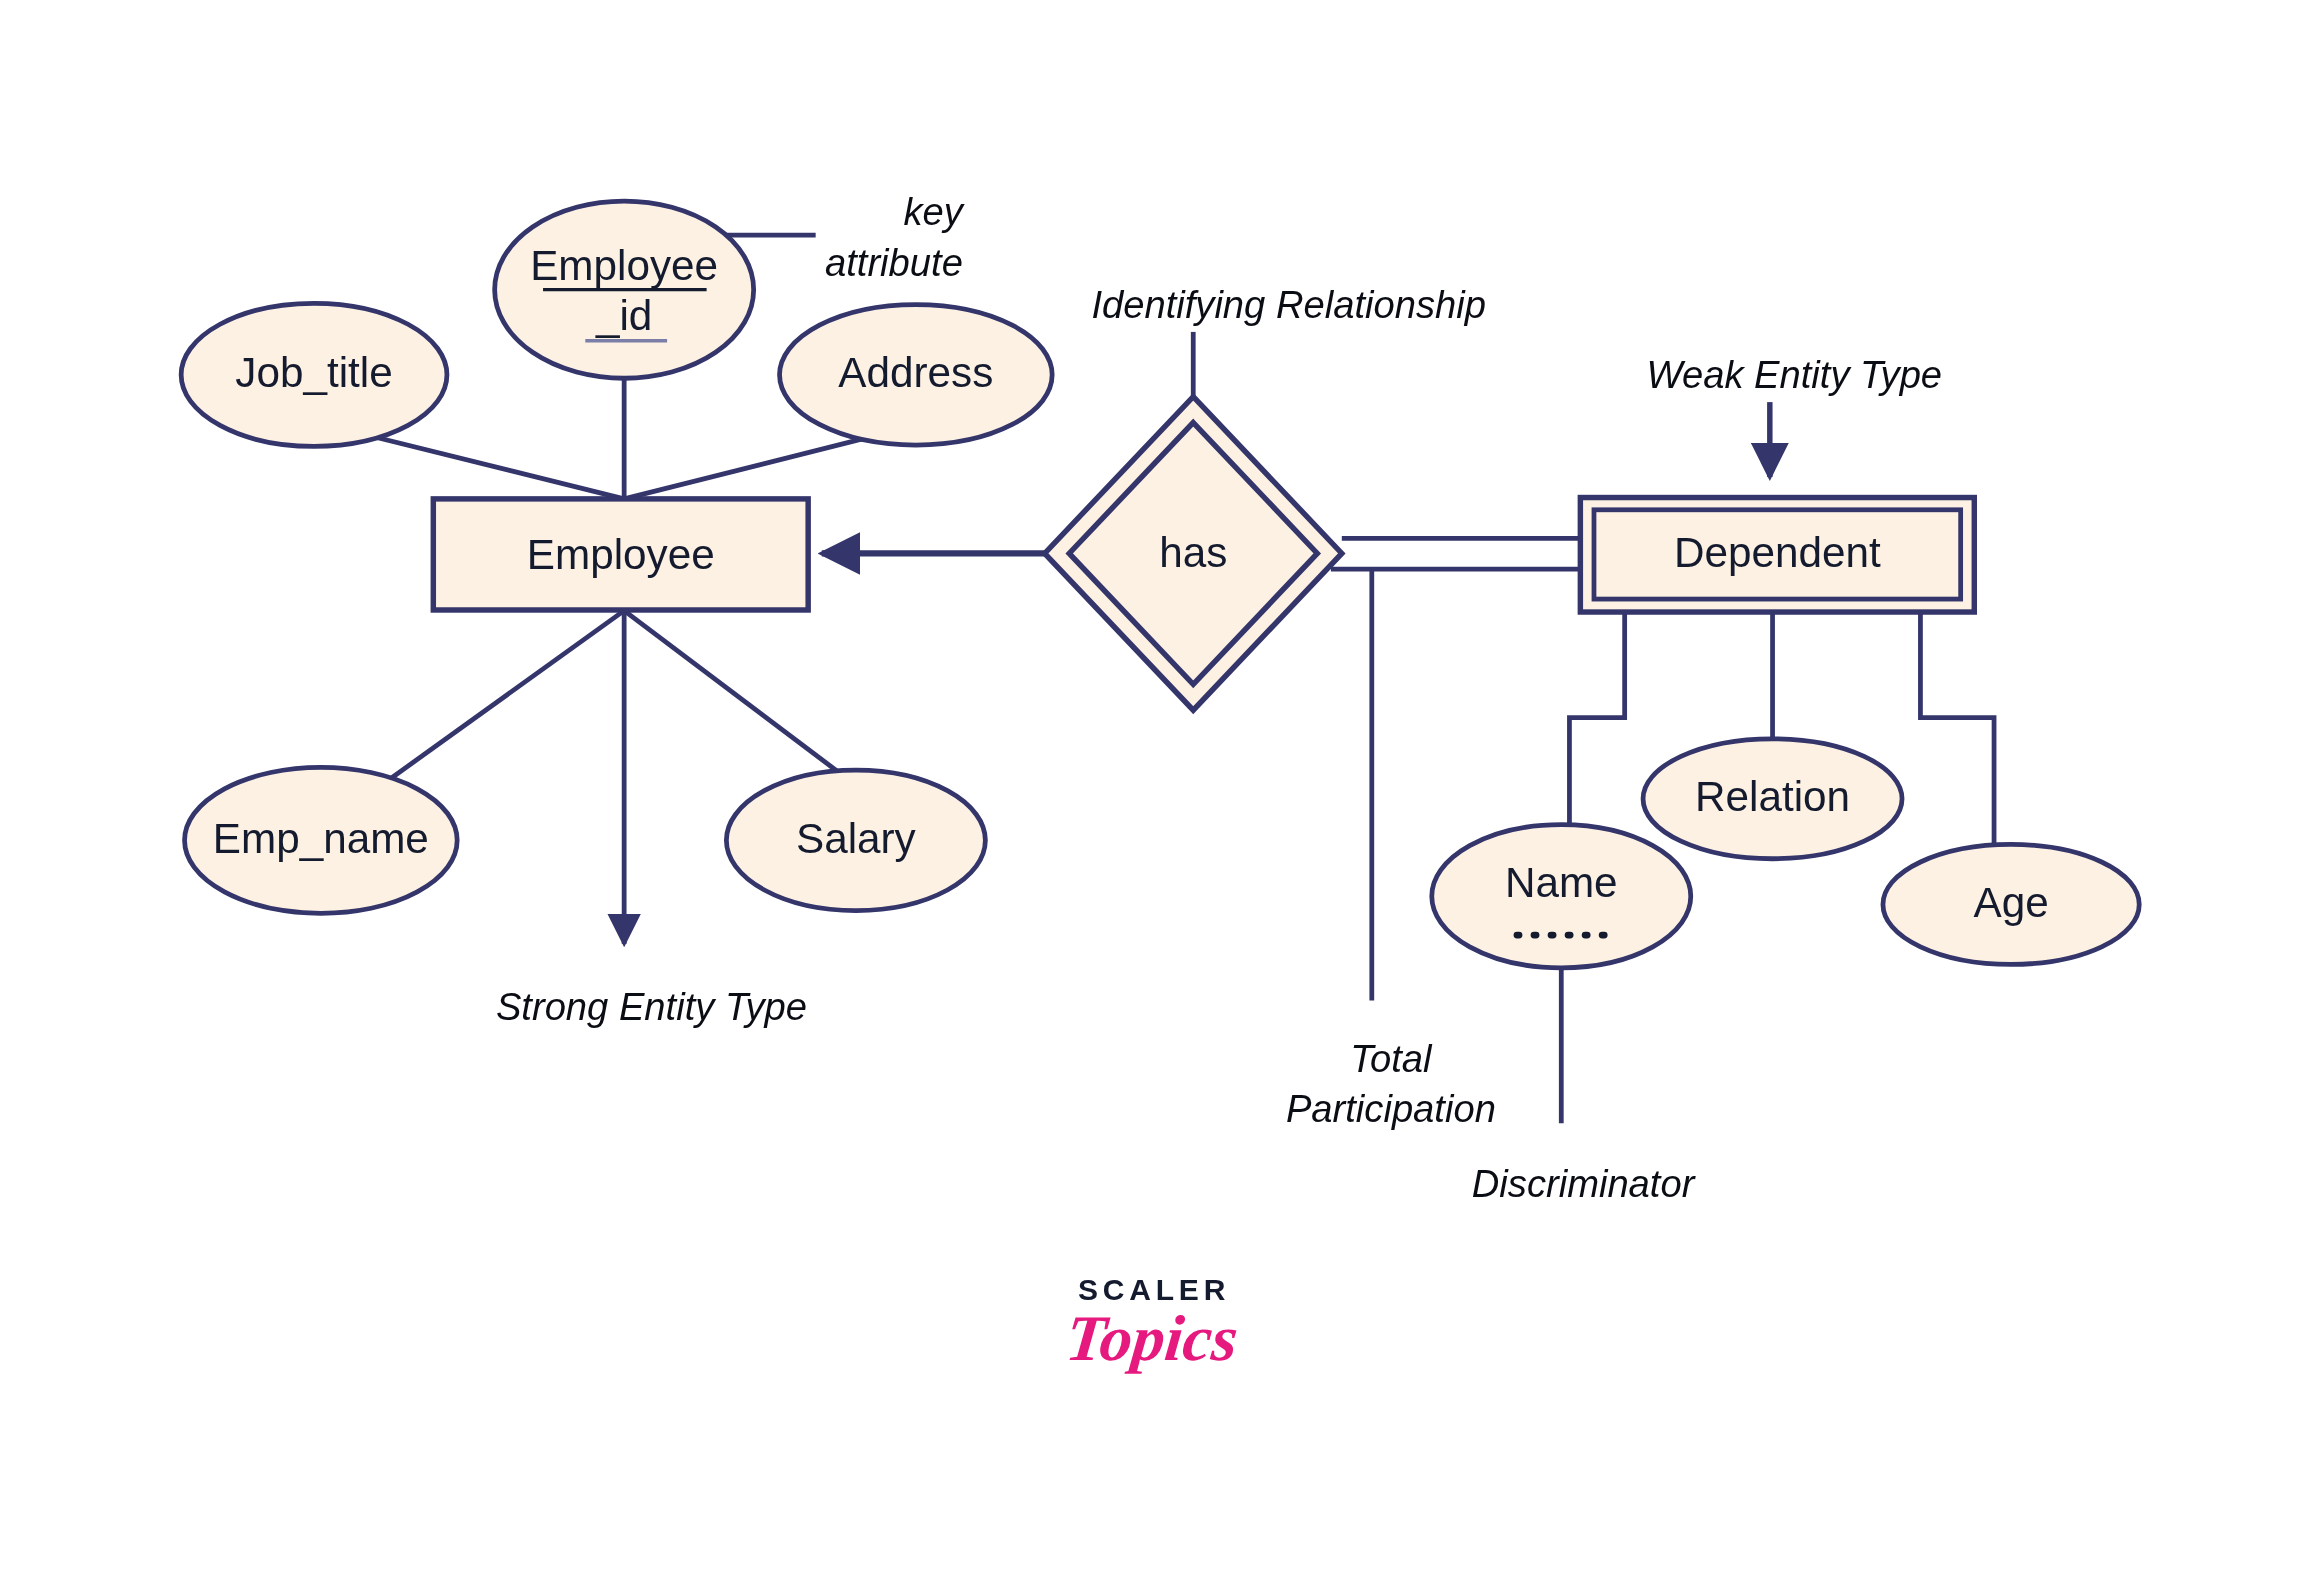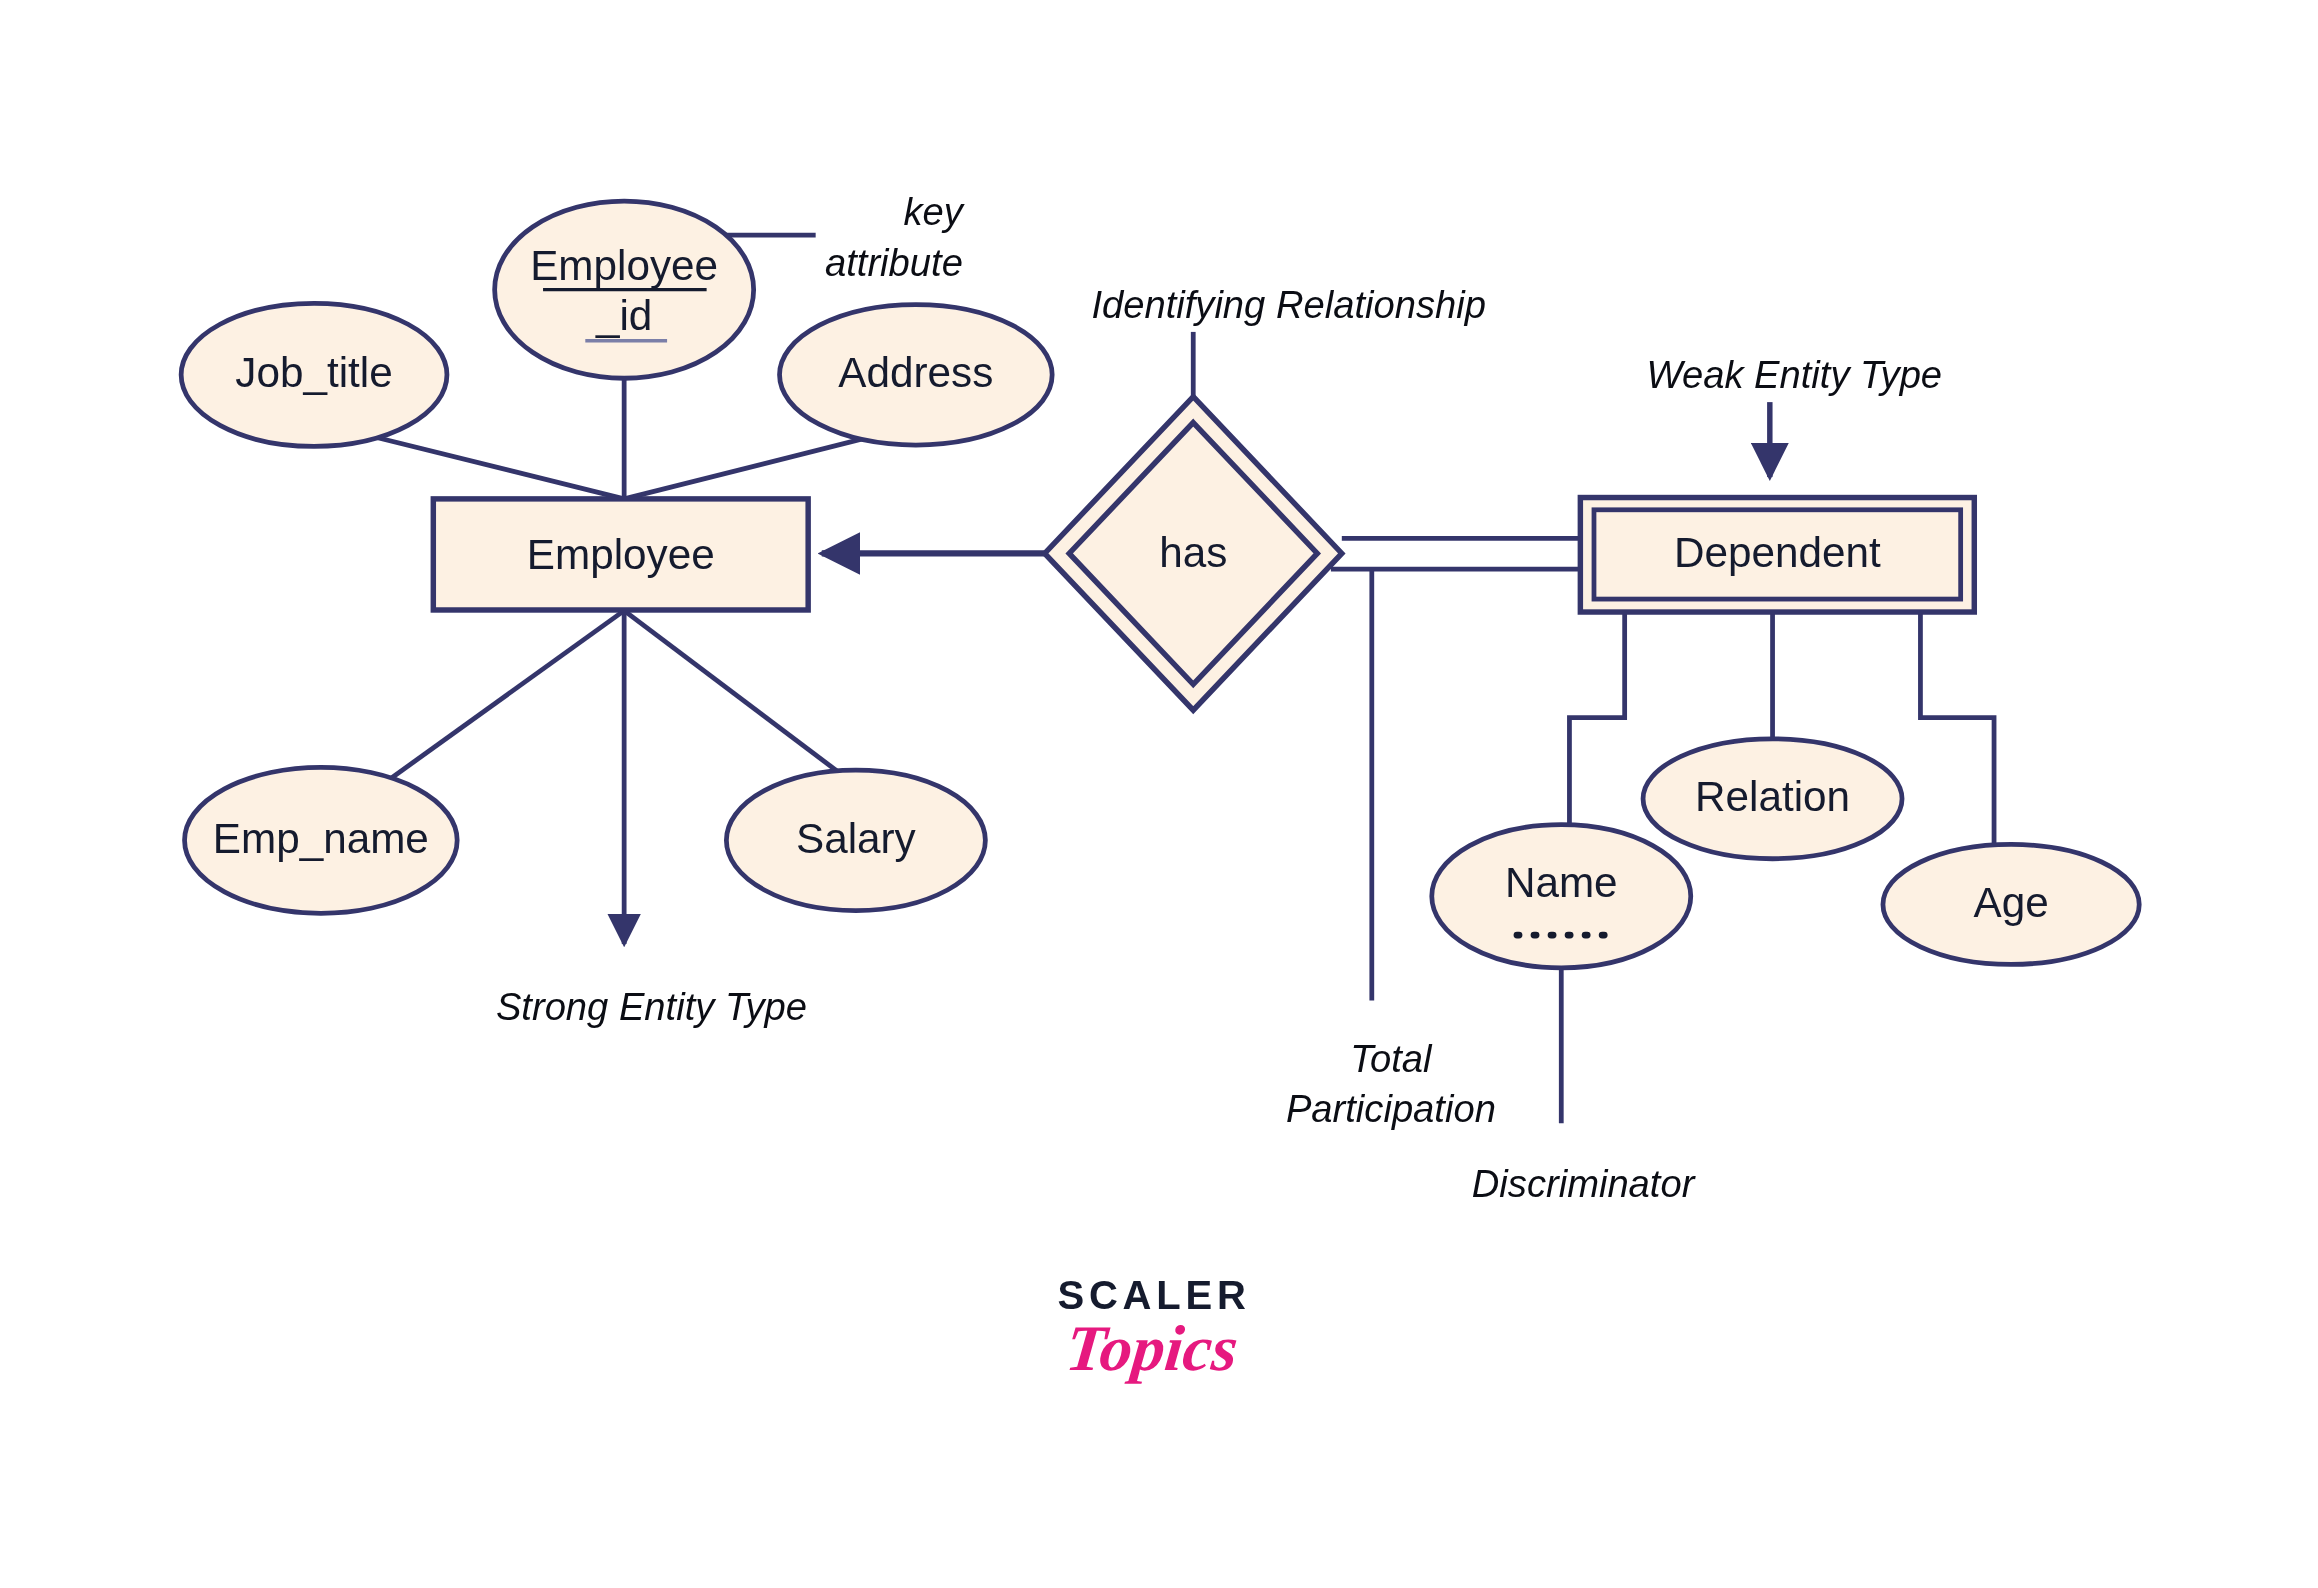--- a/index.html
+++ b/index.html
@@ -46,21 +46,21 @@
     left: 1009px;
     top: 1275px;
     width: 286px;
     height: 177px;
     text-align: center;
     user-select: none;
   }
   .logo-scaler {
     font-family: "Liberation Sans", sans-serif;
     font-weight: bold;
-    font-size: 40px;
+    font-size: 30px;
     letter-spacing: 4.8px;
     color: #151B2E;
     line-height: 1;
     display: block;
     margin-left: 4.1px;
   }
   .logo-topics {
     font-family: "Liberation Serif", serif;
     font-style: italic;
     font-weight: bold;

